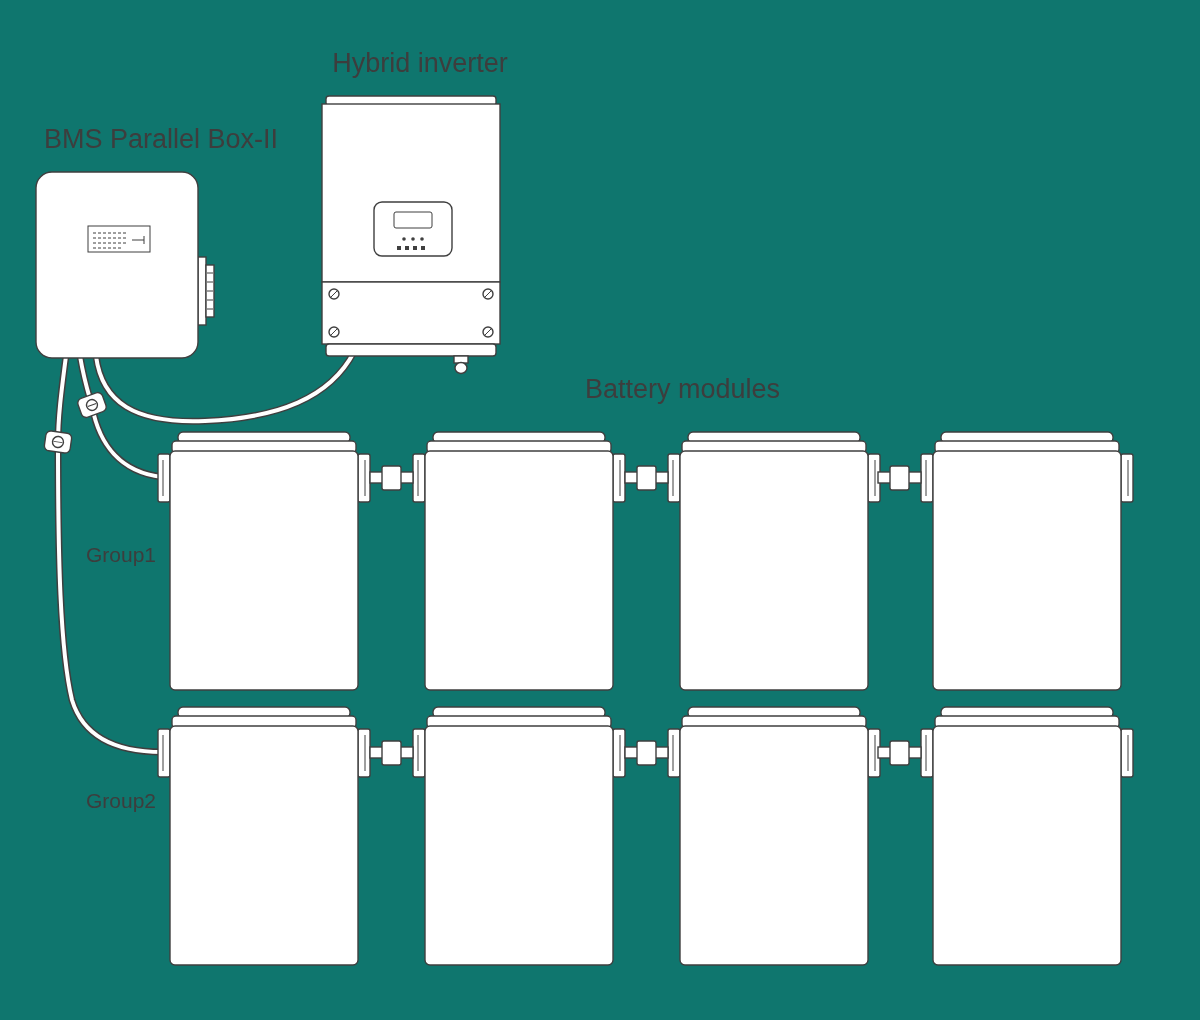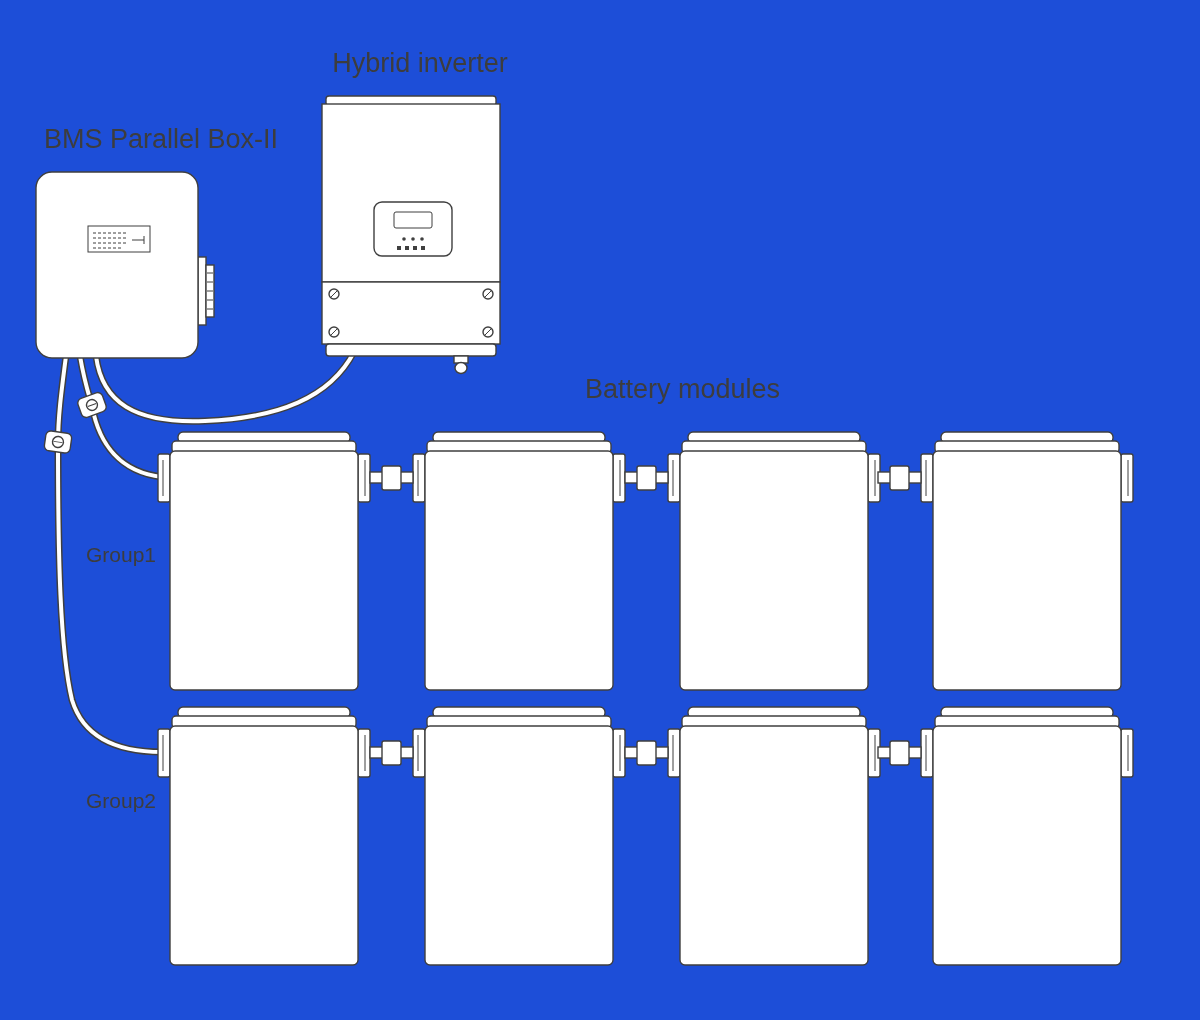--- a/index.html
+++ b/index.html
@@ -4,21 +4,21 @@
 <style>
   html, body {
     margin: 0;
     padding: 0;
     background: #ffffff;
   }
   .canvas {
     position: relative;
     width: 1200px;
     height: 1020px;
-    background: #1d4ed8;
+    background: #0f766e;
     overflow: hidden;
   }
   svg { display: block; }
   svg text {
     font-family: "Liberation Sans", sans-serif;
     fill: #3d3d3d;
   }
   .label-lg { font-size: 27px; }
   .label-sm { font-size: 21px; }
   .outline {

